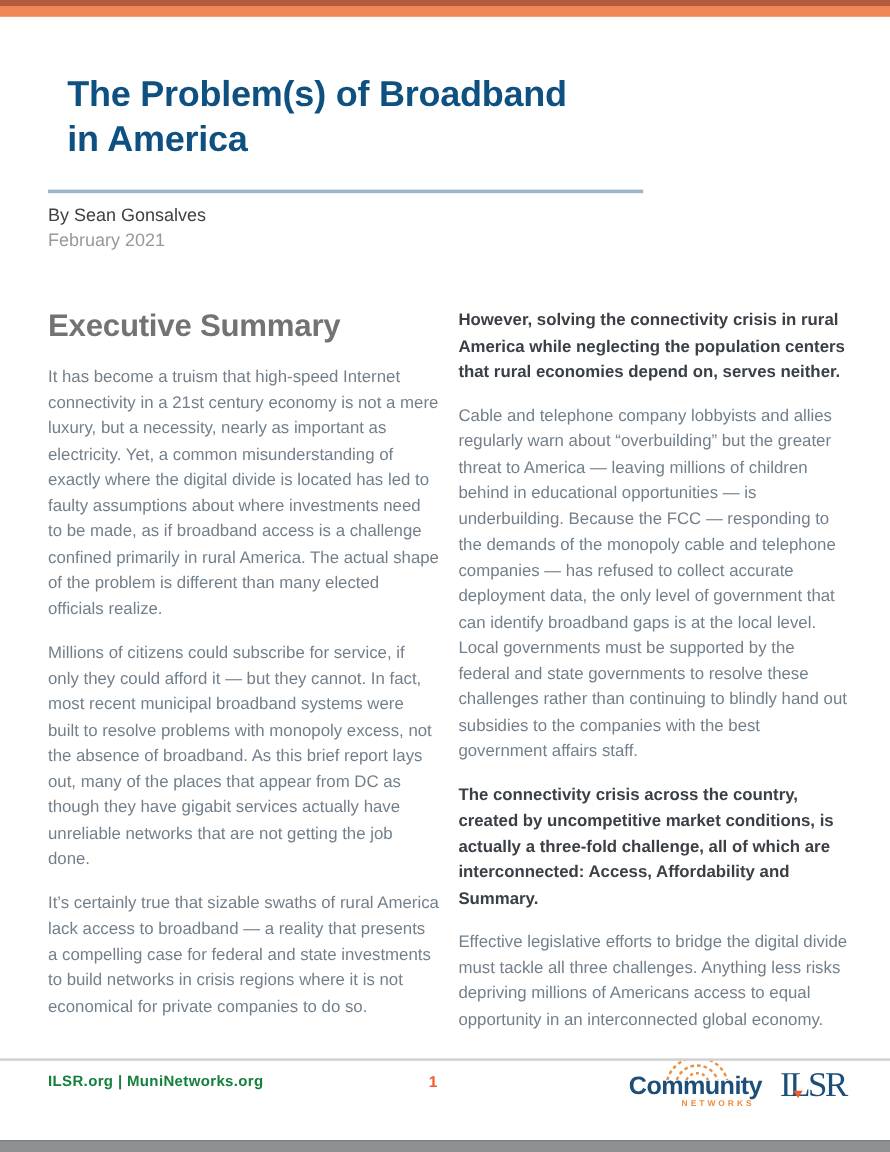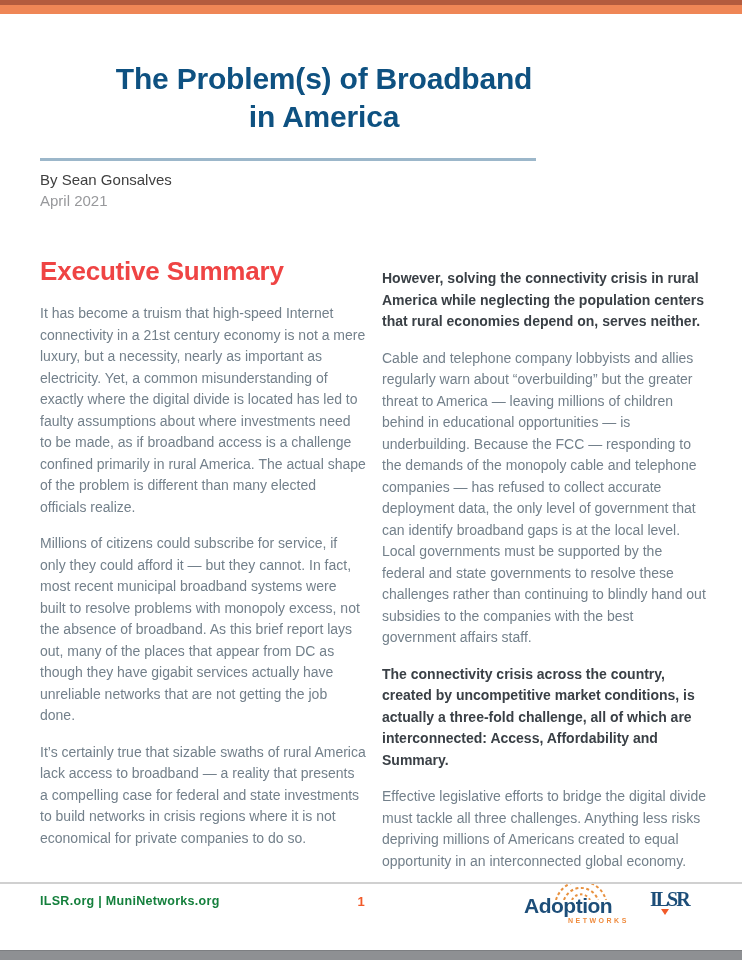--- a/index.html
+++ b/index.html
@@ -6,89 +6,89 @@
   body{
     width:742px;height:960px;position:relative;background:#ffffff;
     font-family:"Liberation Sans",sans-serif;overflow:hidden;
   }
   
   .top-bar-dark{position:absolute;top:0;left:0;width:742px;height:5px;background:#b35b3e;}
   .top-bar-light{position:absolute;top:5px;left:0;width:742px;height:9px;background:#ef8656;}
 
   
   .doc-title{
-    position:absolute;left:44px;top:60px;width:560px;
+    position:absolute;left:56px;top:60px;width:560px;
     font-size:30px;line-height:38px;font-weight:bold;color:#0e5181;
-    white-space:pre-line;letter-spacing:-0.2px;margin:0;text-align:center;
+    white-space:pre-line;letter-spacing:-0.2px;margin:0;
   }
   .title-rule{position:absolute;left:40px;top:158px;width:496px;height:3px;background:#9cb7ca;}
   .byline{position:absolute;left:40px;top:171px;font-size:15px;color:#404040;margin:0;}
   .pub-date{position:absolute;left:40px;top:192px;font-size:15px;color:#98999c;margin:0;}
 
   
   .columns{position:absolute;left:40px;top:256px;width:668px;display:flex;gap:16px;}
   .col{width:326px;}
-  .section-heading{font-size:26px;font-weight:bold;color:#ef4444;margin:0 0 16px 0;letter-spacing:-0.2px;}
-  .col p{font-size:14px;line-height:21.5px;color:#73808b;margin:12px 0 15px 0;}
+  .section-heading{font-size:26px;font-weight:bold;color:#737373;margin:0 0 16px 0;letter-spacing:-0.2px;}
+  .col p{font-size:14px;line-height:21.5px;color:#73808b;margin:0 0 15px 0;}
   .col p.bold{color:#3a4046;font-weight:bold;}
 
   
   .footer-rule{position:absolute;left:0;top:882px;width:742px;height:2px;background:#d0d0d0;}
   .footer-links{position:absolute;left:40px;top:894px;font-size:12.5px;font-weight:bold;color:#15803d;letter-spacing:0.3px;text-decoration:none;}
   .page-number{position:absolute;left:0;top:894px;width:722px;text-align:center;font-size:13px;font-weight:bold;color:#f15a29;}
 
   .community-logo{position:absolute;right:102px;top:884px;width:116px;height:42px;cursor:pointer;}
   .community-arc{position:absolute;left:28px;top:0;width:58px;height:16px;}
   .community-word{position:absolute;left:0;top:10px;font-size:21px;font-weight:bold;color:#1d4e79;letter-spacing:-0.5px;}
   .community-sub{position:absolute;left:44px;top:33px;font-size:7px;font-weight:bold;color:#ef8b3e;letter-spacing:2.5px;}
 
   .ilsr-logo{position:absolute;right:28px;top:888px;width:64px;height:36px;cursor:pointer;}
-  .ilsr-word{font-family:"Liberation Serif",serif;font-size:20px;font-weight:bold;color:#1d4e79;letter-spacing:-2px;}
+  .ilsr-word{font-family:"Liberation Serif",serif;font-size:29px;font-weight:normal;color:#1d4e79;letter-spacing:-2px;}
   .ilsr-mark{position:absolute;left:11px;top:21px;width:0;height:0;border-left:4px solid transparent;border-right:4px solid transparent;border-top:6px solid #f15a29;}
 
   .bottom-bar{position:absolute;bottom:0;left:0;width:742px;height:9px;background:#8e9093;border-top:1px solid #7d7f82;}
 </style>
 </head>
 <body>
 
 <div class="top-bar-dark"></div>
 <div class="top-bar-light"></div>
 
 <h1 class="doc-title">The Problem(s) of Broadband
 in America</h1>
 <div class="title-rule"></div>
 <p class="byline">By Sean Gonsalves</p>
-<p class="pub-date">April 2021</p>
+<p class="pub-date">February 2021</p>
 
 <div class="columns">
   <div class="col">
     <h2 class="section-heading">Executive Summary</h2>
     <p>It has become a truism that high-speed Internet connectivity in a 21st century economy is not a mere luxury, but a necessity, nearly as important as electricity. Yet, a common misunderstanding of exactly where the digital divide is located has led to faulty assumptions about where investments need to be made, as if broadband access is a challenge confined primarily in rural America. The actual shape of the problem is different than many elected officials realize.</p>
     <p>Millions of citizens could subscribe for service, if only they could afford it — but they cannot. In fact, most recent municipal broadband systems were built to resolve problems with monopoly excess, not the absence of broadband. As this brief report lays out, many of the places that appear from DC as though they have gigabit services actually have unreliable networks that are not getting the job done.</p>
     <p>It’s certainly true that sizable swaths of rural America lack access to broadband — a reality that presents a compelling case for federal and state investments to build networks in crisis regions where it is not economical for private companies to do so.</p>
   </div>
   <div class="col">
     <p class="bold">However, solving the connectivity crisis in rural America while neglecting the population centers that rural economies depend on, serves neither.</p>
     <p>Cable and telephone company lobbyists and allies regularly warn about “overbuilding” but the greater threat to America — leaving millions of children behind in educational opportunities — is underbuilding. Because the FCC — responding to the demands of the monopoly cable and telephone companies — has refused to collect accurate deployment data, the only level of government that can identify broadband gaps is at the local level. Local governments must be supported by the federal and state governments to resolve these challenges rather than continuing to blindly hand out subsidies to the companies with the best government affairs staff.</p>
     <p class="bold">The connectivity crisis across the country, created by uncompetitive market conditions, is actually a three-fold challenge, all of which are interconnected: Access, Affordability and Summary.</p>
-    <p>Effective legislative efforts to bridge the digital divide must tackle all three challenges. Anything less risks depriving millions of Americans created to equal opportunity in an interconnected global economy.</p>
+    <p>Effective legislative efforts to bridge the digital divide must tackle all three challenges. Anything less risks depriving millions of Americans access to equal opportunity in an interconnected global economy.</p>
   </div>
 </div>
 
 <div class="footer-rule"></div>
 <a class="footer-links">ILSR.org | MuniNetworks.org</a>
 <div class="page-number">1</div>
 
 <div class="community-logo">
   <svg class="community-arc" viewBox="0 0 58 16">
     <path d="M4,16 A26,26 0 0 1 54,16" fill="none" stroke="#e8913f" stroke-width="2" stroke-dasharray="3,2.5"></path>
     <path d="M12,16 A18,18 0 0 1 46,16" fill="none" stroke="#e8913f" stroke-width="2" stroke-dasharray="3,2.5"></path>
     <path d="M20,16 A10,10 0 0 1 38,16" fill="none" stroke="#e8913f" stroke-width="2" stroke-dasharray="2.5,2.5"></path>
   </svg>
-  <span class="community-word">Adoption</span>
+  <span class="community-word">Community</span>
   <span class="community-sub">NETWORKS</span>
 </div>
 
 <div class="ilsr-logo">
   <span class="ilsr-word">ILSR</span>
   <span class="ilsr-mark"></span>
 </div>
 
 <div class="bottom-bar"></div>
 

